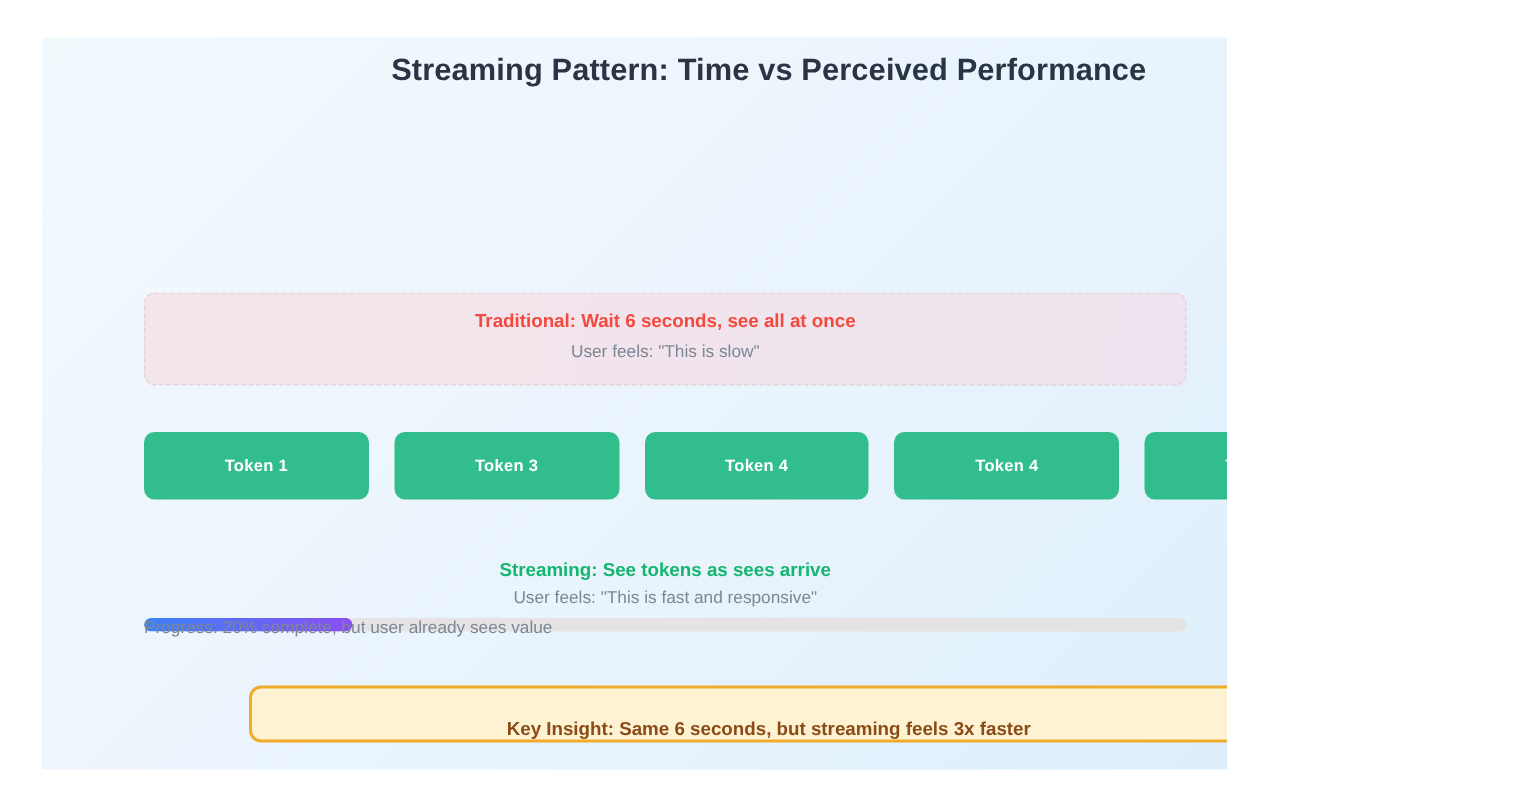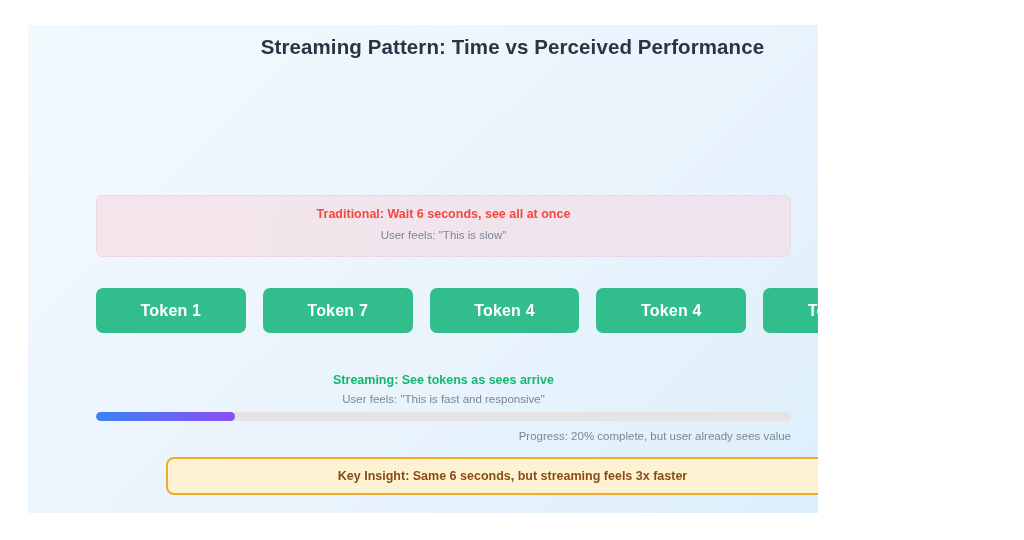--- a/index.html
+++ b/index.html
@@ -123,21 +123,21 @@
     gap: 17px;
   }
   .token {
     flex: 1 1 0;
     background: #32bd8d;
     border-radius: 7px;
     display: flex;
     align-items: center;
     justify-content: center;
     color: #ffffff;
-    font-size: 16px;
+    font-size: 11px;
     font-weight: bold;
     letter-spacing: 0.2px;
   }
 
   
   .streaming-title {
     position: absolute;
     left: 68px;
     top: 348px;
     width: 695px;
@@ -168,40 +168,40 @@
     overflow: hidden;
   }
   .progress-fill {
     height: 100%;
     background: linear-gradient(90deg, #3b82f6 0%, #8b4ef4 100%);
     border-radius: 5px;
   }
   .progress-caption {
     position: absolute;
     left: 68px;
-    top: 405px;
-    width: 695px;
-    text-align: right;
+    top: 388px;
+    width: 695px;
+    text-align: left;
     font-size: 11.5px;
     color: #7c8795;
   }
 
   
   .insight-box {
     position: absolute;
     left: 138px;
     top: 432px;
     width: 693px;
     height: 38px;
     background: #fdf3d3;
     border: 2px solid #f0ab2d;
     border-radius: 8px;
     box-sizing: border-box;
     display: flex;
-    align-items: center;
+    align-items: flex-end;
     justify-content: center;
   }
   .insight-text {
     font-size: 12.5px;
     font-weight: bold;
     color: #8a4b17;
   }
 </style>
 </head>
 <body>
@@ -211,21 +211,21 @@
   <div class="page-title">Streaming Pattern: Time vs Perceived Performance</div>
 
 
   <div class="traditional-box">
     <div class="traditional-title">Traditional: Wait 6 seconds, see all at once</div>
     <div class="traditional-sub">User feels: "This is slow"</div>
   </div>
 
   <div class="tokens">
     <div class="token">Token 1</div>
-    <div class="token">Token 7</div>
+    <div class="token">Token 3</div>
     <div class="token">Token 4</div>
     <div class="token">Token 4</div>
     <div class="token">Token 5</div>
   </div>
 
   <div class="streaming-title">Streaming: See tokens as sees arrive</div>
   <div class="streaming-sub">User feels: "This is fast and responsive"</div>
 
   <div class="progress-track">
     <div class="progress-fill" id="progress-fill" style="width: 20%;"></div>

